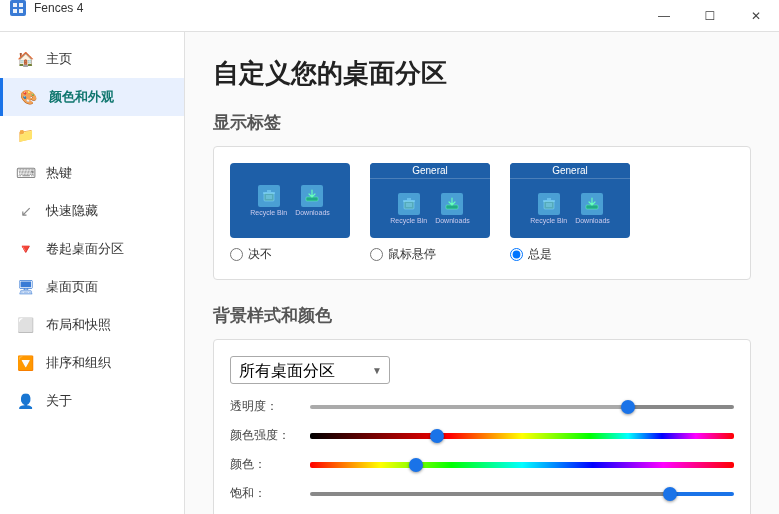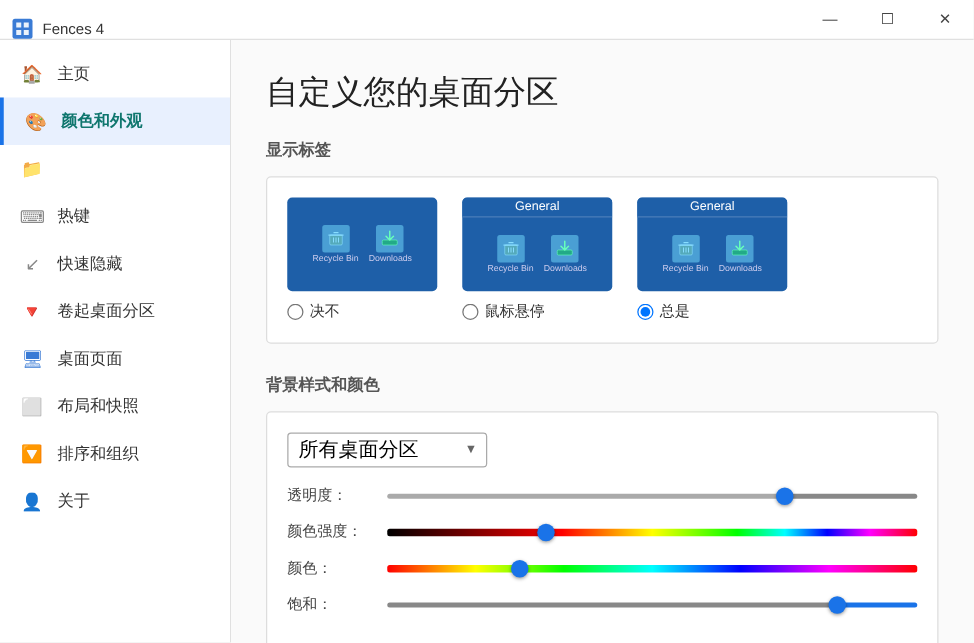--- a/index.html
+++ b/index.html
@@ -8,21 +8,21 @@
       height: 514px;
       font-family: 'Segoe UI', sans-serif;
       background: #f0f0f0;
       overflow: hidden;
       user-select: none;
     }
 
     
     .titlebar {
       display: flex;
-      align-items: flex-end;
+      align-items: flex-start;
       justify-content: space-between;
       background: #ffffff;
       height: 32px;
       padding: 0 0 0 10px;
       border-bottom: 1px solid #e0e0e0;
     }
     .titlebar-left {
       display: flex;
       align-items: center;
       gap: 8px;
@@ -101,28 +101,28 @@
       overflow-y: auto;
       display: flex;
       flex-direction: column;
     }
     .content-inner {
       padding: 24px 28px 20px;
       flex: 1;
     }
     .page-title {
       font-size: 26px;
-      font-weight: 400;
+      font-weight: 700;
       color: #222;
       margin-bottom: 20px;
     }
 
     
     .section-label {
-      font-size: 13px;
+      font-size: 17px;
       font-weight: 600;
       color: #555;
       margin-bottom: 12px;
     }
 
     
     .cards-container {
       background: #fff;
       border: 1px solid #ddd;
       border-radius: 4px;

